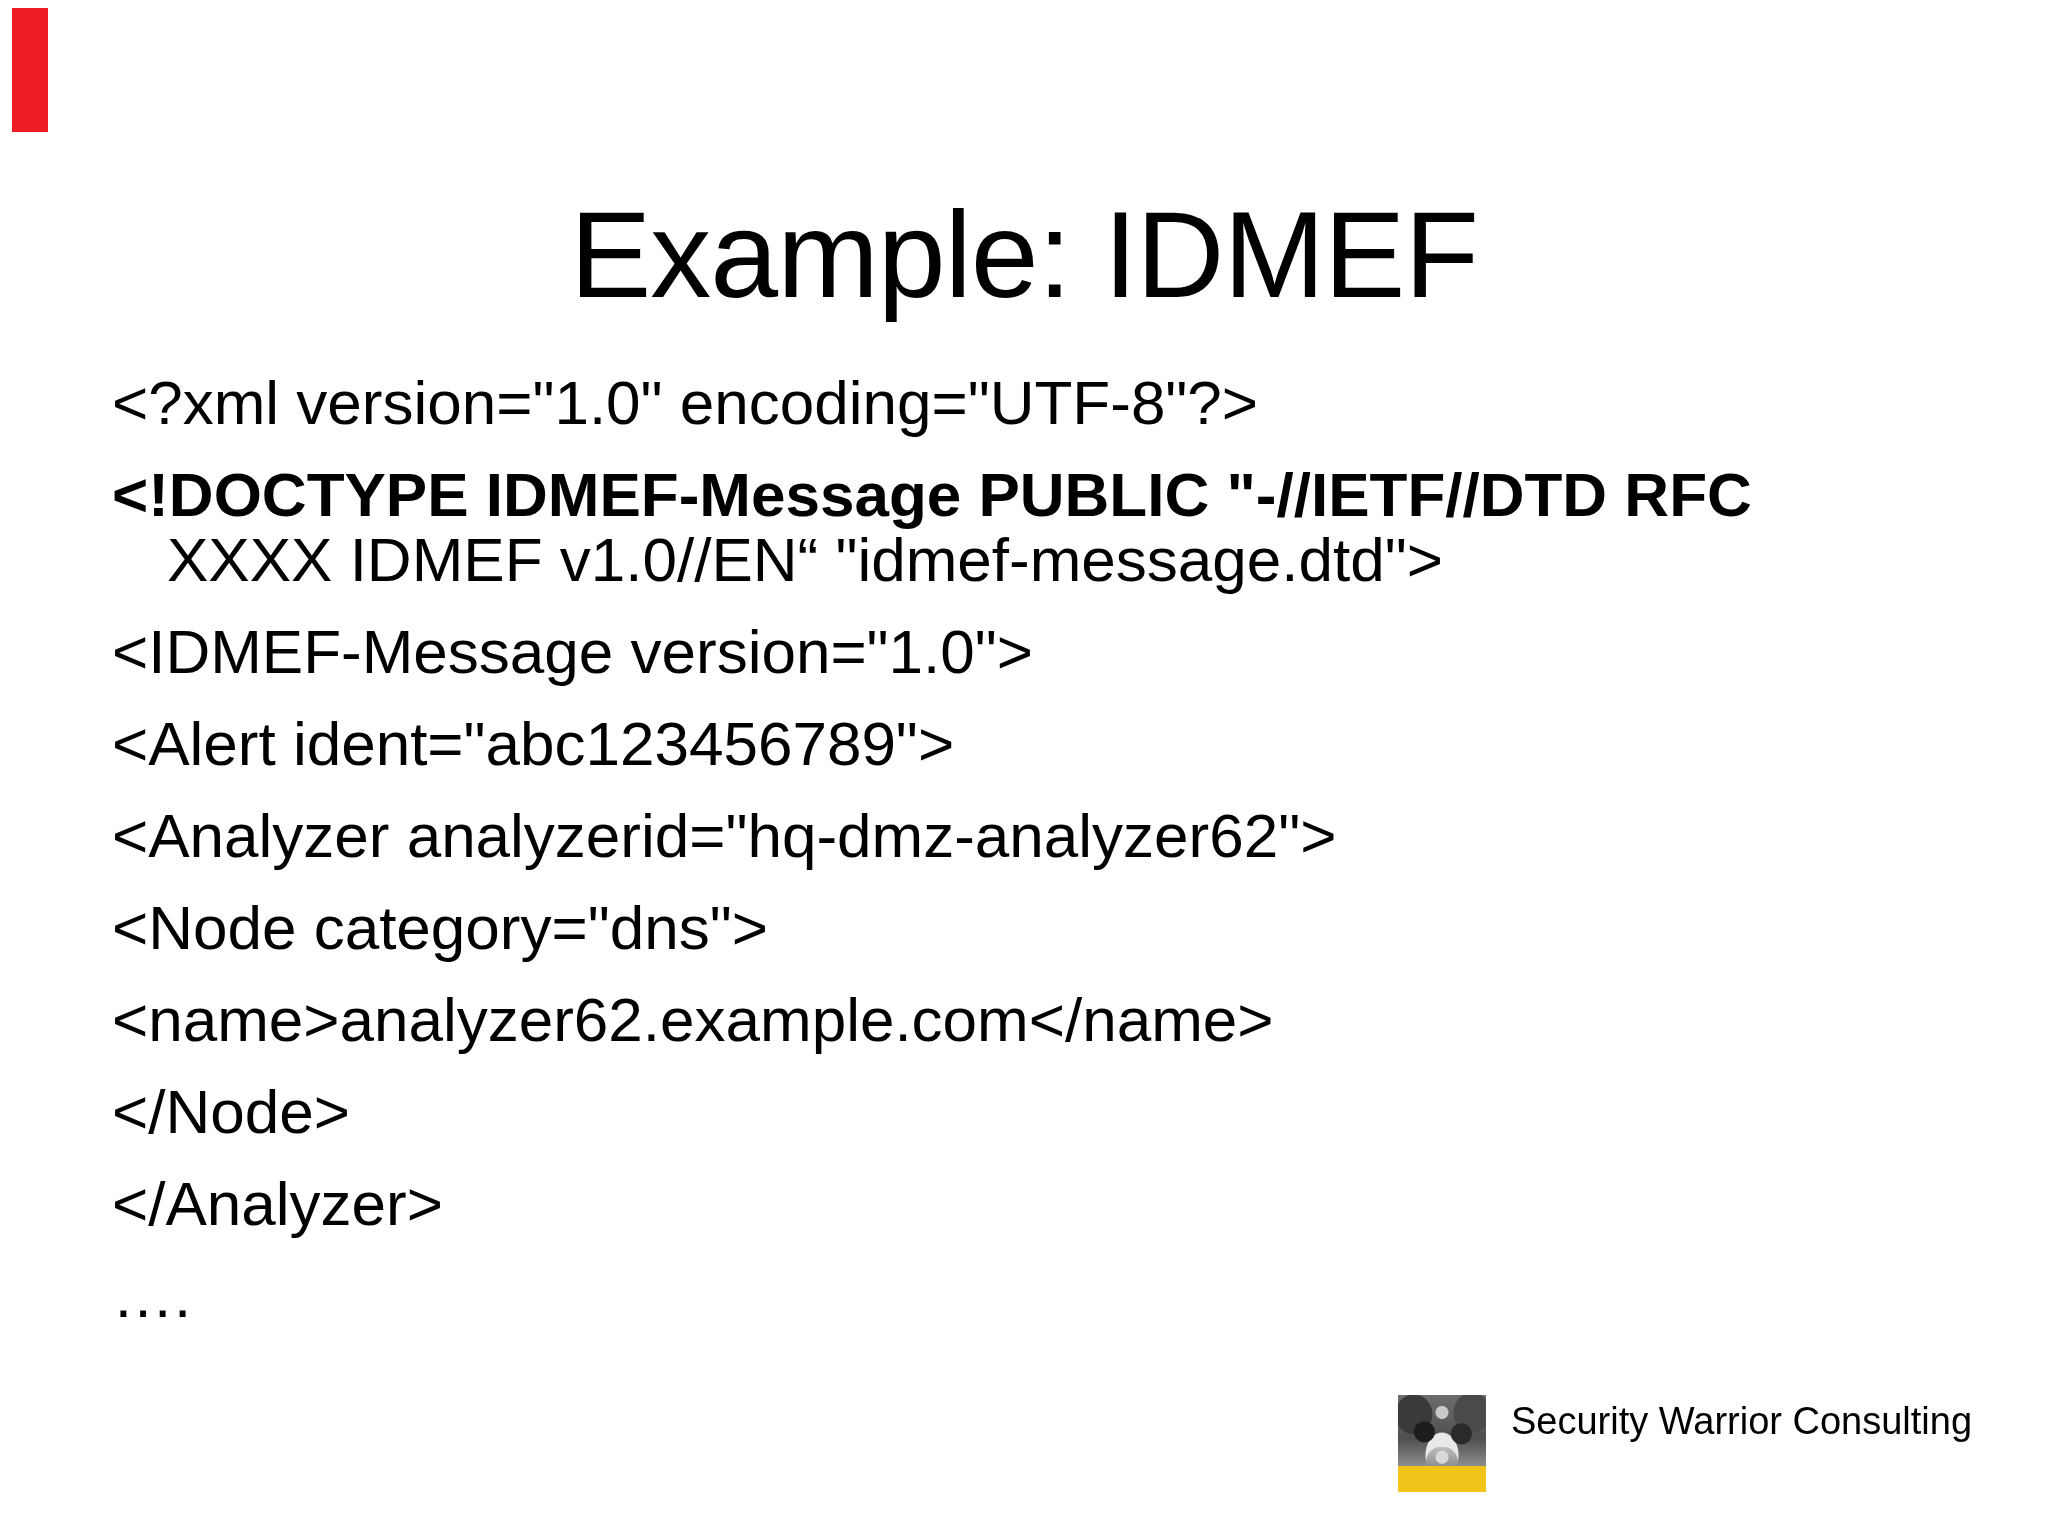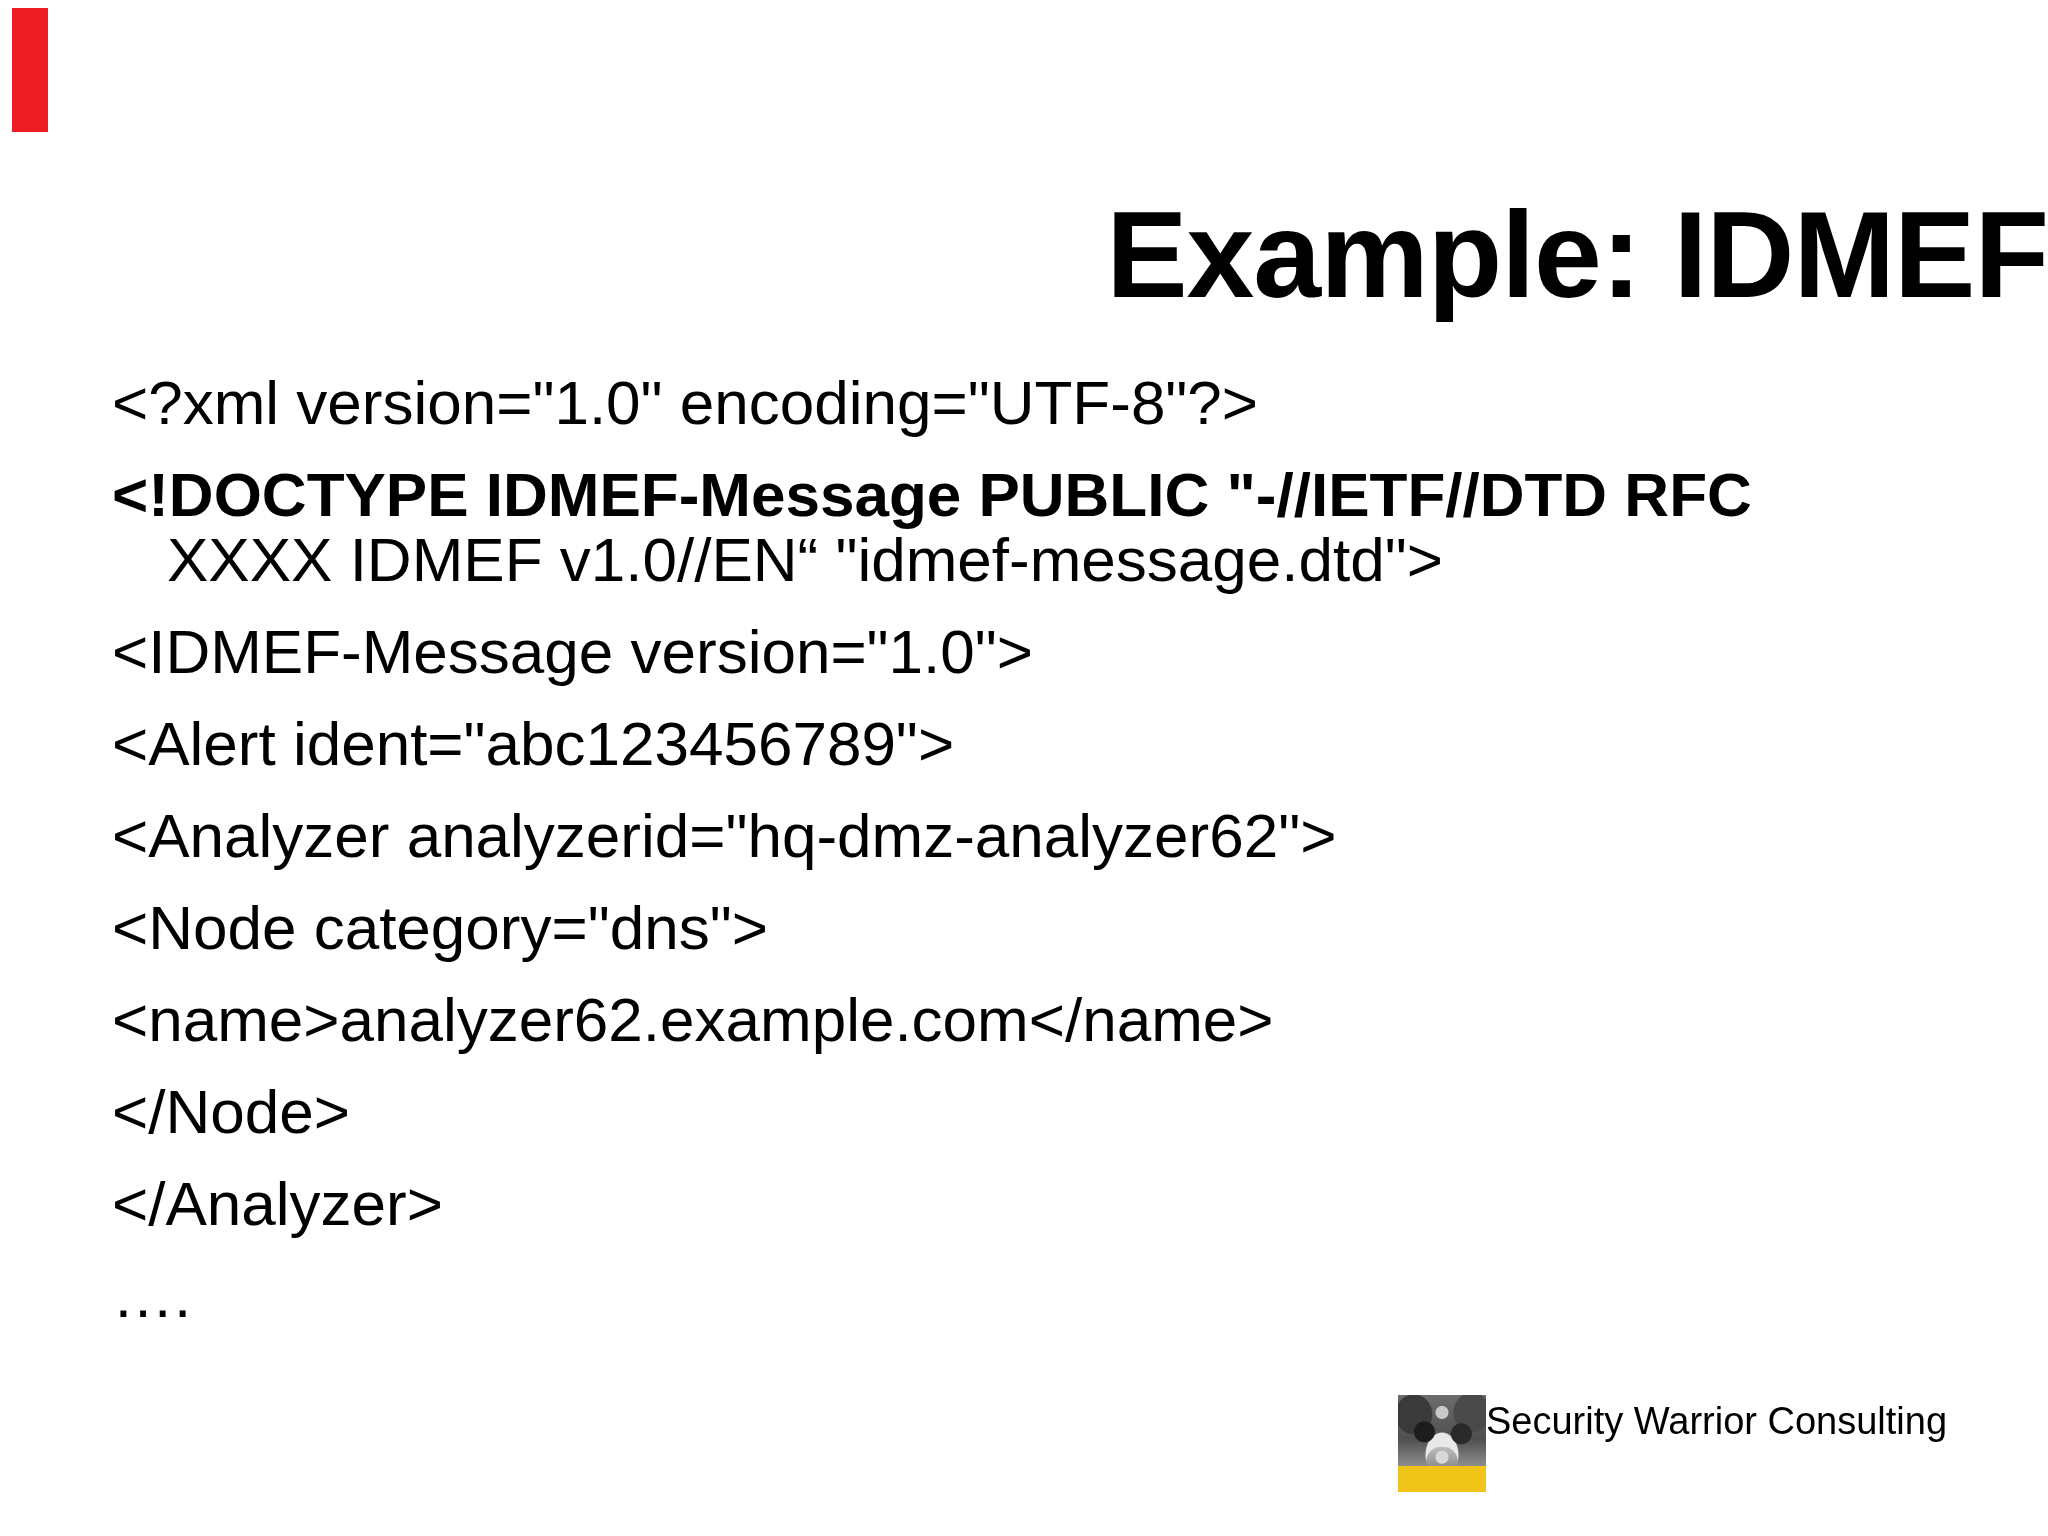--- a/index.html
+++ b/index.html
@@ -28,24 +28,24 @@
     width: 36px;
     height: 124px;
     background: #ee1c25;
   }
   
   .title {
     position: absolute;
     left: 0;
     right: 0;
     top: 112px;
-    text-align: right;
+    text-align: center;
     font-size: 122px;
     line-height: 1;
-    font-weight: 700;
+    font-weight: 400;
     letter-spacing: -1px;
     white-space: nowrap;
   }
   
   .code {
     position: absolute;
     left: 112px;
     right: 40px;
     top: 372px;
   }
@@ -63,21 +63,21 @@
   .code-line.indent {
     margin-left: 55px;
   }
   
   .footer {
     position: absolute;
     left: 1398px;
     top: 1395px;
     display: flex;
     align-items: flex-start;
-    gap: 0;
+    gap: 25px;
   }
   .logo {
     width: 88px;
     height: 97px;
     position: relative;
     overflow: hidden;
     background:
       radial-gradient(circle at 50% 18%, #c9c9c9 0 6px, rgba(0,0,0,0) 7px),
       radial-gradient(circle at 30% 38%, #1d1d1d 0 10px, rgba(0,0,0,0) 11px),
       radial-gradient(circle at 72% 40%, #2a2a2a 0 10px, rgba(0,0,0,0) 11px),

